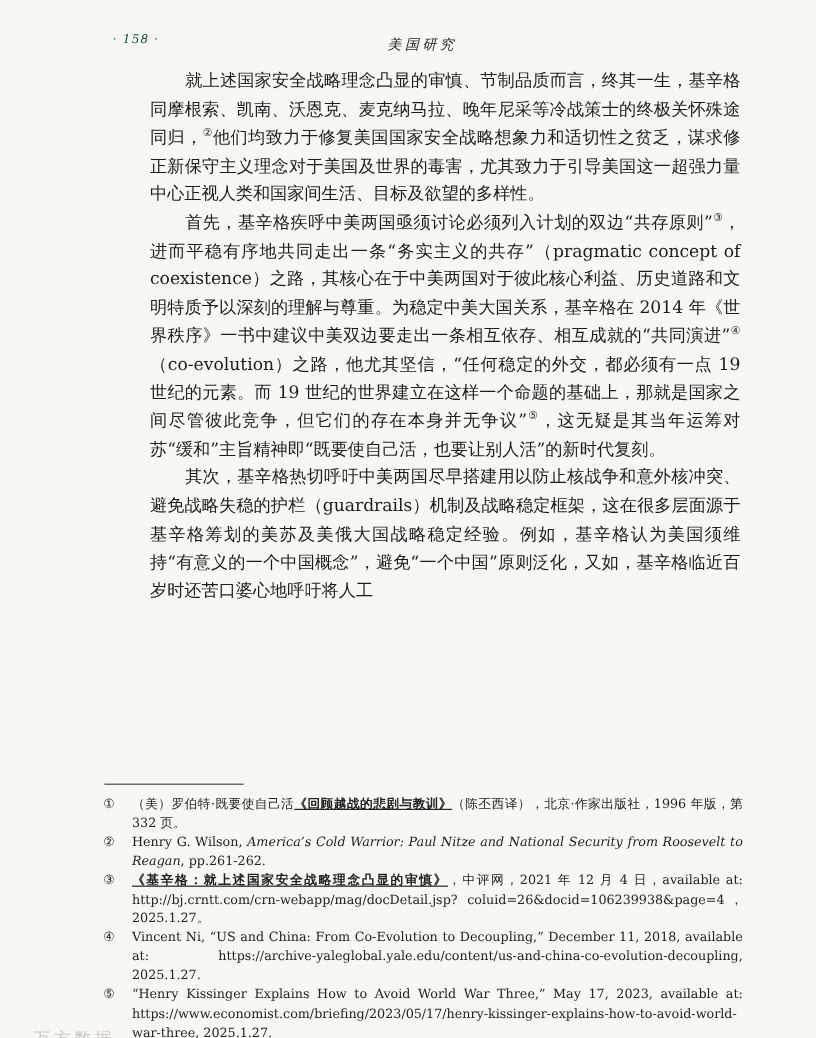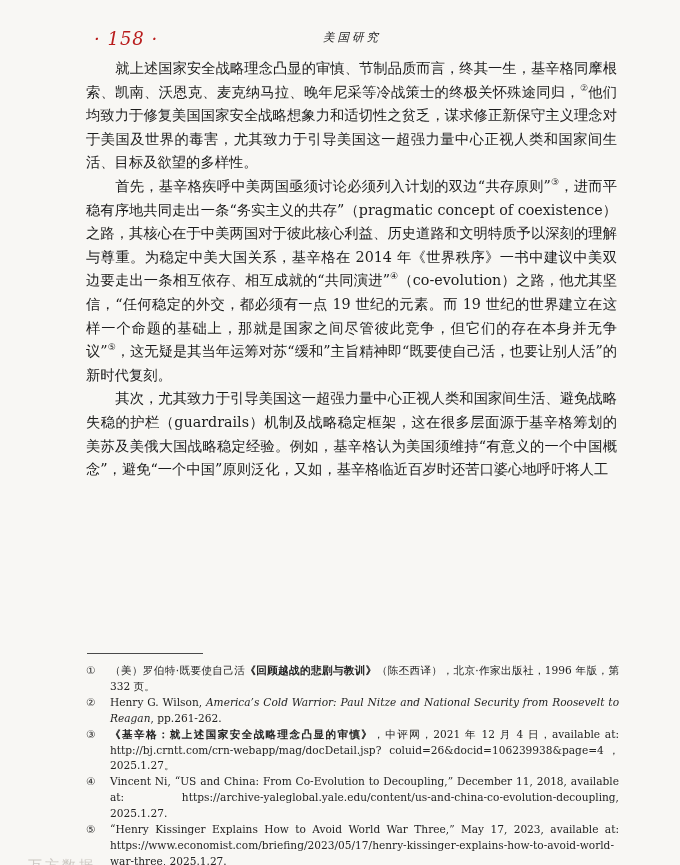--- a/index.html
+++ b/index.html
@@ -10,24 +10,24 @@
     margin: 0 auto;
     background: #f8f7f4;
     overflow: hidden;
     font-family: "DejaVu Serif", "Liberation Serif", serif;
     color: #1c1c1c;
   }
   .page-number {
     position: absolute;
     left: 94px;
     top: 28px;
-    font-size: 18px;
+    font-size: 10px;
     font-style: italic;
     letter-spacing: 1px;
-    color: #b91c1c;
+    color: #14532d;
   }
   .journal-title {
     position: absolute;
     left: 0;
     right: 0;
     top: 30px;
     text-align: center;
     transform: translateX(12px);
     font-size: 11.5px;
     font-style: italic;
@@ -38,21 +38,21 @@
     position: absolute;
     left: 86px;
     top: 57px;
     width: 531px;
     font-size: 14.3px;
     line-height: 23.6px;
     text-align: justify;
     text-justify: inter-ideograph;
   }
   .body-text p.para { margin: 0; }
-  .body-text p.indent { text-indent: 2.05em; }
+  .body-text p.indent { text-indent: 2.05em; margin-left: 39px; }
   sup.fn-ref {
     font-size: 9px;
     line-height: 0;
     vertical-align: super;
   }
   .footnote-rule {
     position: absolute;
     left: 87px;
     top: 653px;
     width: 116px;
@@ -68,21 +68,21 @@
     color: #232323;
   }
   .fn { display: flex; }
   .fn-marker { flex: 0 0 24px; }
   .fn-text {
     flex: 1;
     text-align: justify;
     overflow-wrap: anywhere;
   }
   .fn-text i { font-style: italic; }
-  .fn-text b { font-weight: bold; }
+  .fn-text b { font-weight: bold; text-decoration: underline; }
   .watermark {
     position: absolute;
     left: 28px;
     top: 857px;
     font-size: 14px;
     letter-spacing: 3px;
     color: #a9a29b;
     opacity: 0.55;
     font-family: "DejaVu Sans", sans-serif;
   }
@@ -90,21 +90,21 @@
 </head>
 <body>
 
 <div class="page" style="background: rgb(248, 247, 244); color: rgb(28, 28, 28);">
   <div class="page-number">· 158 ·</div>
   <div class="journal-title">美国研究</div>
 
   <div class="body-text">
       <p class="para indent"><span>就上述国家安全战略理念凸显的审慎、节制品质而言，终其一生，基辛格同摩根索、凯南、沃恩克、麦克纳马拉、晚年尼采等冷战策士的终极关怀殊途同归，</span><sup class="fn-ref">②</sup><span>他们均致力于修复美国国家安全战略想象力和适切性之贫乏，谋求修正新保守主义理念对于美国及世界的毒害，尤其致力于引导美国这一超强力量中心正视人类和国家间生活、目标及欲望的多样性。</span></p>
       <p class="para indent"><span>首先，基辛格疾呼中美两国亟须讨论必须列入计划的双边“共存原则”</span><sup class="fn-ref">③</sup><span>，进而平稳有序地共同走出一条“务实主义的共存”（pragmatic concept of coexistence）之路，其核心在于中美两国对于彼此核心利益、历史道路和文明特质予以深刻的理解与尊重。为稳定中美大国关系，基辛格在 2014 年《世界秩序》一书中建议中美双边要走出一条相互依存、相互成就的“共同演进”</span><sup class="fn-ref">④</sup><span>（co-evolution）之路，他尤其坚信，“任何稳定的外交，都必须有一点 19 世纪的元素。而 19 世纪的世界建立在这样一个命题的基础上，那就是国家之间尽管彼此竞争，但它们的存在本身并无争议”</span><sup class="fn-ref">⑤</sup><span>，这无疑是其当年运筹对苏“缓和”主旨精神即“既要使自己活，也要让别人活”的新时代复刻。</span></p>
-      <p class="para indent"><span>其次，尤其致力于引导美国这一超强力量中心正视人类和国家间生活、避免战略失稳的护栏（guardrails）机制及战略稳定框架，这在很多层面源于基辛格筹划的美苏及美俄大国战略稳定经验。例如，基辛格认为美国须维持“有意义的一个中国概念”，避免“一个中国”原则泛化，又如，基辛格临近百岁时还苦口婆心地呼吁将人工</span></p>
+      <p class="para indent"><span>其次，基辛格热切呼吁中美两国尽早搭建用以防止核战争和意外核冲突、避免战略失稳的护栏（guardrails）机制及战略稳定框架，这在很多层面源于基辛格筹划的美苏及美俄大国战略稳定经验。例如，基辛格认为美国须维持“有意义的一个中国概念”，避免“一个中国”原则泛化，又如，基辛格临近百岁时还苦口婆心地呼吁将人工</span></p>
     </div>
 
   <div class="footnote-rule"></div>
   <div class="footnotes">
       <div class="fn">
         <span class="fn-marker">①</span>
         <div class="fn-text"><span>（美）罗伯特·既要使自己活</span><b>《回顾越战的悲剧与教训》</b><span>（陈丕西译），北京·作家出版社，1996 年版，第 332 页。</span></div>
       </div>
       <div class="fn">
         <span class="fn-marker">②</span>

